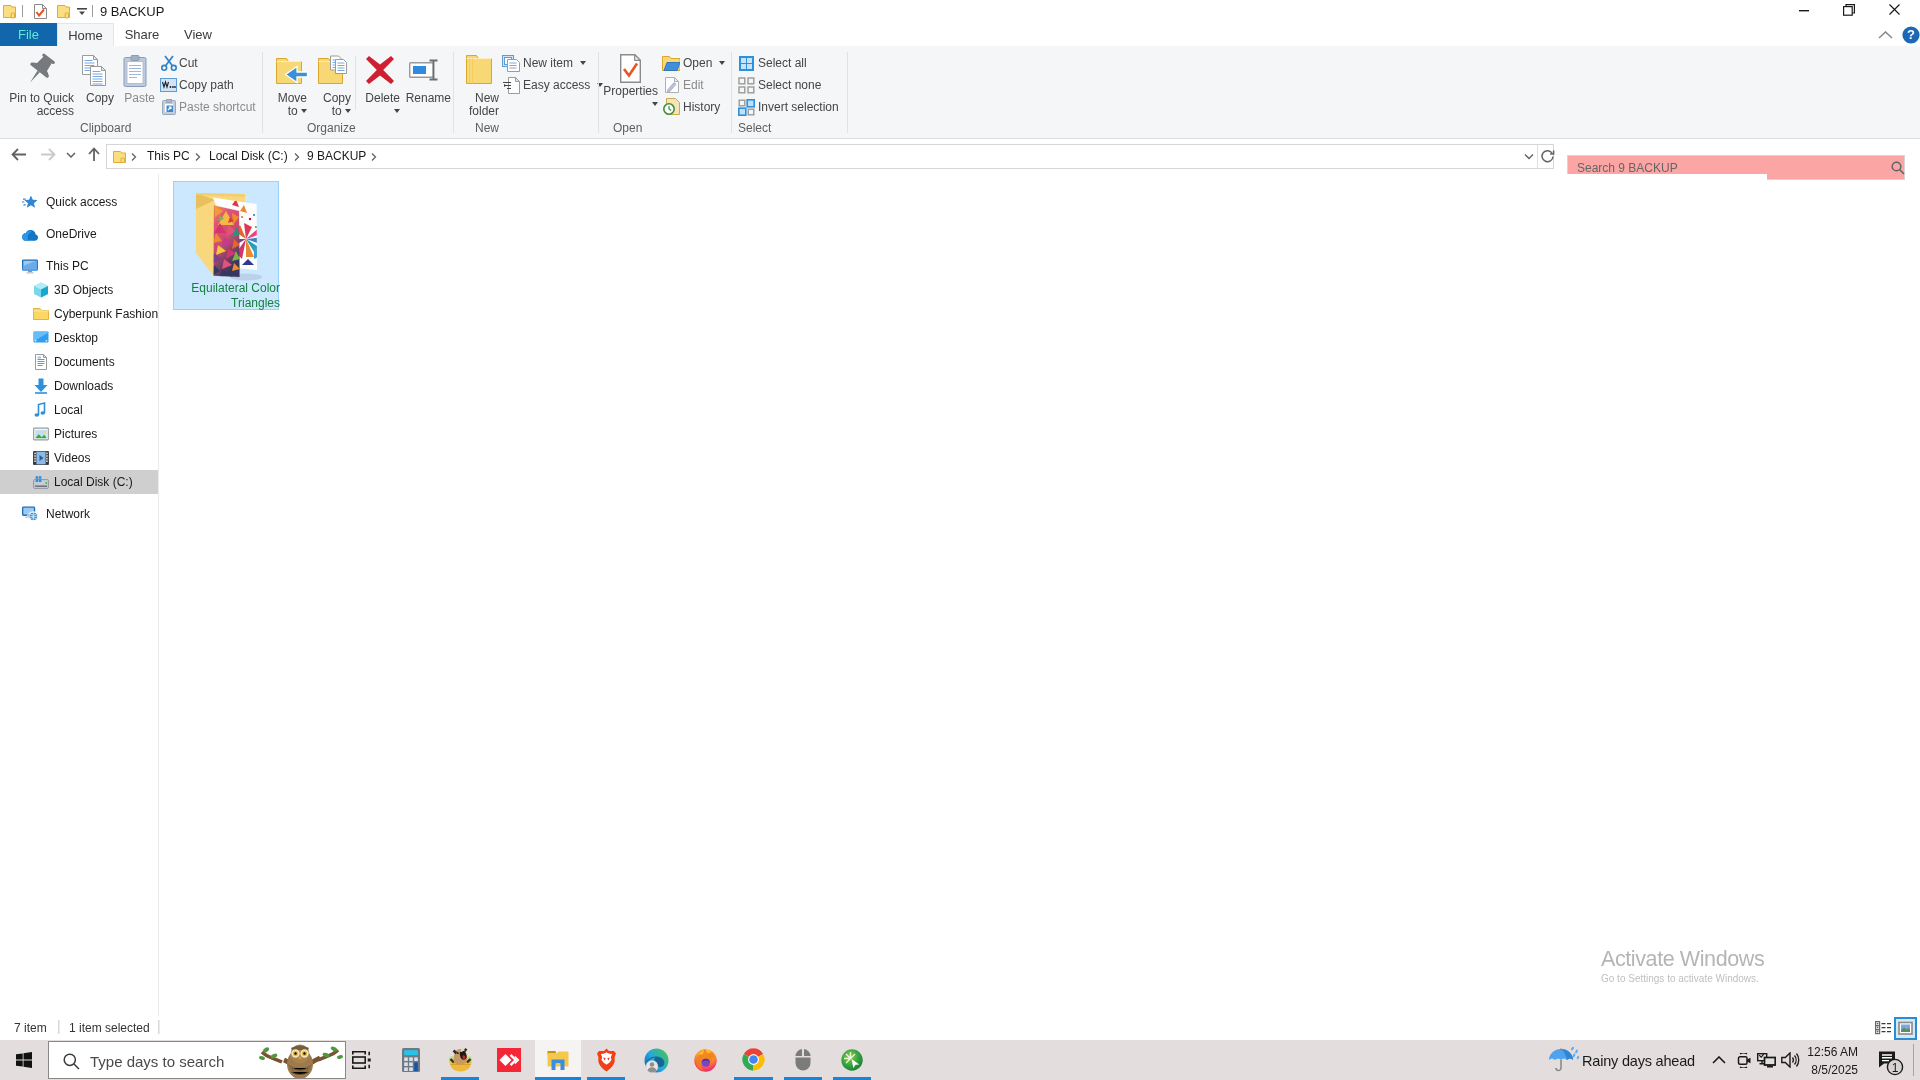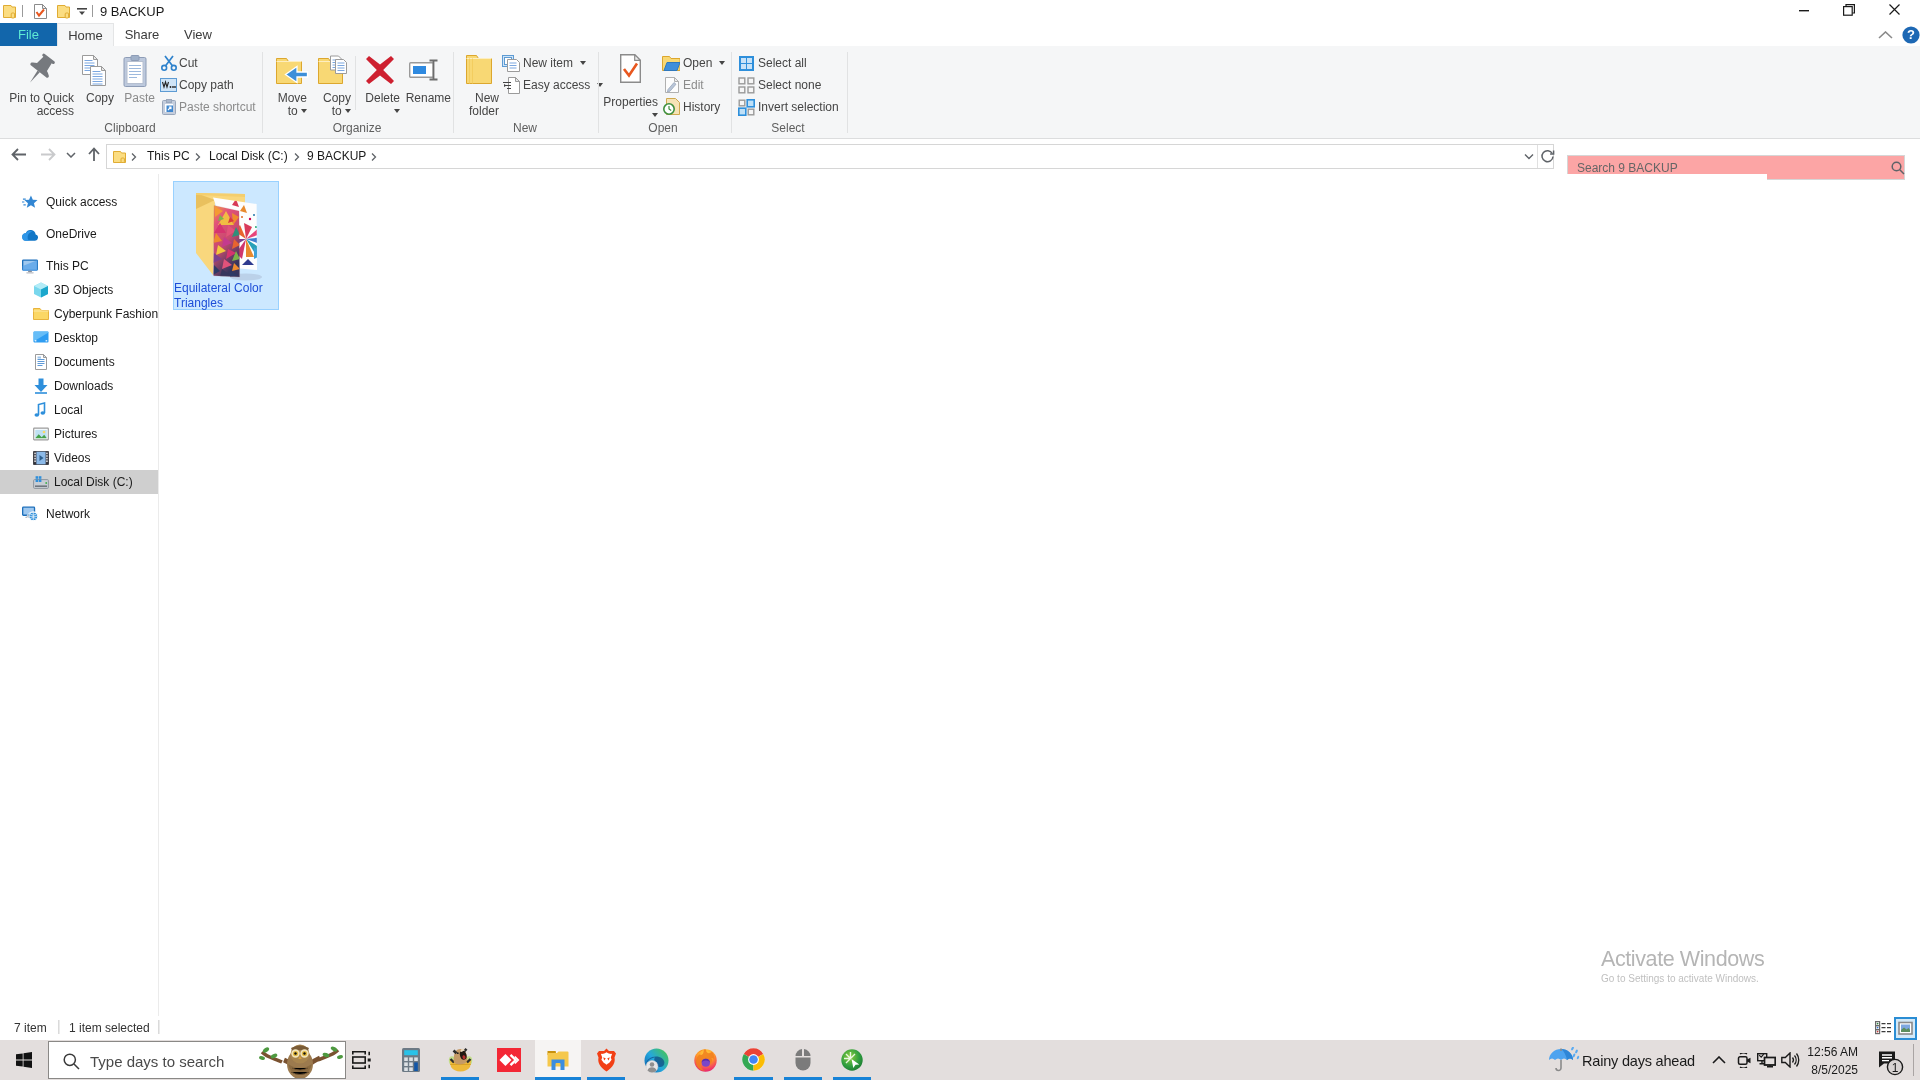--- a/index.html
+++ b/index.html
@@ -11,39 +11,39 @@
 
 #tabrow{position:absolute;left:0;top:23px;width:1920px;height:23px;background:#fff}
 .tab{position:absolute;top:0;height:23px;font-size:13px;color:#3b3b3b;text-align:center;line-height:23px}
 #tab-file{left:0;width:57px;background:#1266ab;color:#5eead4}
 #tab-home{left:57px;width:57px;background:#f5f6f7;border:1px solid #e4e5e6;border-bottom:none}
 #tab-share{left:114px;width:56px}
 #tab-view{left:170px;width:56px}
 
 #ribbon{position:absolute;left:0;top:46px;width:1920px;height:93px;background:#f5f6f7;border-bottom:1px solid #dcddde}
 .rsep{position:absolute;top:6px;height:81px;width:1px;background:#e1e2e3}
-.rlabel{position:absolute;top:75px;width:100px;text-align:center;font-size:12px;color:#5e5e5e}
+.rlabel{position:absolute;top:75px;width:100px;text-align:left;font-size:12px;color:#5e5e5e}
 .bigbtn{position:absolute;top:3px;text-align:right;font-size:12px;color:#454545}
 .bigbtn .lbl{margin-top:2px;line-height:13px}
 .smalltxt{position:absolute;font-size:12px;color:#454545;white-space:nowrap}
 .gray{color:#8b8b8b}
 .dd{display:inline-block;width:0;height:0;border-left:3.5px solid transparent;border-right:3.5px solid transparent;border-top:4px solid #454545;vertical-align:2px}
 
 #addrrow{position:absolute;left:0;top:139px;width:1920px;height:35px;background:#fff}
 #addrbox{position:absolute;left:106px;top:5px;width:1448px;height:25px;border:1px solid #d6d6d6;background:#fff}
 #searchbox{position:absolute;left:1567px;top:16px;width:338px;height:25px;border:1px solid #d6d6d6;background:#fca5a5}
 .crumb{position:absolute;top:0;height:23px;line-height:23px;font-size:12px;color:#1a1a1a}
 
 #main{position:absolute;left:0;top:174px;width:1767px;height:842px;background:#fff}
 #sidebar-line{position:absolute;left:158px;top:0;width:1px;height:842px;background:#ebebeb}
 .srow{position:absolute;left:0;width:158px;height:24px}
 .srow .sicon{position:absolute;top:4px;width:16px;height:16px}
 .srow .stext{position:absolute;top:0;height:24px;line-height:24px;font-size:12px;color:#1a1a1a;white-space:nowrap}
 #tile{position:absolute;left:173px;top:7px;width:106px;height:129px;background:#cce8ff;border:1px solid #99d1ff}
-#tile .tlabel{position:absolute;left:0;top:99px;width:106px;text-align:left;font-size:12px;color:#1d4ed8;line-height:14.5px}
+#tile .tlabel{position:absolute;left:0;top:99px;width:106px;text-align:right;font-size:12px;color:#15803d;line-height:14.5px}
 #watermark1{position:absolute;left:1601px;top:773px;font-size:21.5px;color:#b5b5b5;letter-spacing:-0.4px}
 #watermark2{position:absolute;left:1601px;top:799px;font-size:10px;color:#c0c0c0}
 
 #statusbar{position:absolute;left:0;top:1016px;width:1920px;height:24px;background:#fff;font-size:12px;color:#333}
 
 #taskbar{position:absolute;left:0;top:1040px;width:1920px;height:40px;background:#e3dedd}
 #tsearch{position:absolute;left:48px;top:1px;width:298px;height:38px;background:#fff;border:1px solid #8a8886;overflow:hidden}
 .underline{position:absolute;top:37px;height:3px;background:#1883d7}
 </style>
 </head>
@@ -221,21 +221,21 @@
   </svg>
   <div class="smalltxt" style="left:523px;top:32px">Easy access&nbsp;&nbsp;<span class="dd"></span></div>
   <div class="rlabel" style="left:475px">New</div>
   <div class="rsep" style="left:598px"></div>
 
   <svg class="abs" style="left:620px;top:8px" width="21" height="29" viewBox="0 0 21 29">
     <path d="M0.7,0.7 h14 l5.6,5.6 v22 h-19.6 z" fill="#fff" stroke="#8b8b8b" stroke-width="1.4"></path>
     <path d="M14.7,0.7 l5.6,5.6 h-5.6 z" fill="#eee" stroke="#8b8b8b" stroke-width="1.2"></path>
     <path d="M4,15 l5,6.5 8,-12" fill="none" stroke="#e8571f" stroke-width="2.6"></path>
   </svg>
-  <div class="bigbtn" style="left:602px;top:48px;width:56px">
+  <div class="bigbtn" style="left:602px;top:37px;width:56px">
       <div class="lbl">Properties<br><span class="dd"></span></div>
     </div>
   <svg class="abs" style="left:662px;top:9px" width="18" height="16" viewBox="0 0 18 16">
     <path d="M0.5,1.5 h7 l1.5,2 h9 v12 h-17.5 z" fill="#f8d874" stroke="#dca72e"></path>
     <path d="M2,15.5 l3,-8 h13 l-3,8 z" fill="#3f8fdb" stroke="#2f78bd"></path>
   </svg>
   <div class="smalltxt" style="left:683px;top:10px">Open&nbsp;&nbsp;<span class="dd"></span></div>
   <svg class="abs" style="left:665px;top:31px" width="14" height="16" viewBox="0 0 14 16">
     <path d="M0.5,0.5 h9 l4,4 v11 h-13 z" fill="#fdfdfd" stroke="#b0b0b0"></path>
     <path d="M9.5,0.5 l4,4 h-4 z" fill="#eee" stroke="#b0b0b0"></path>

